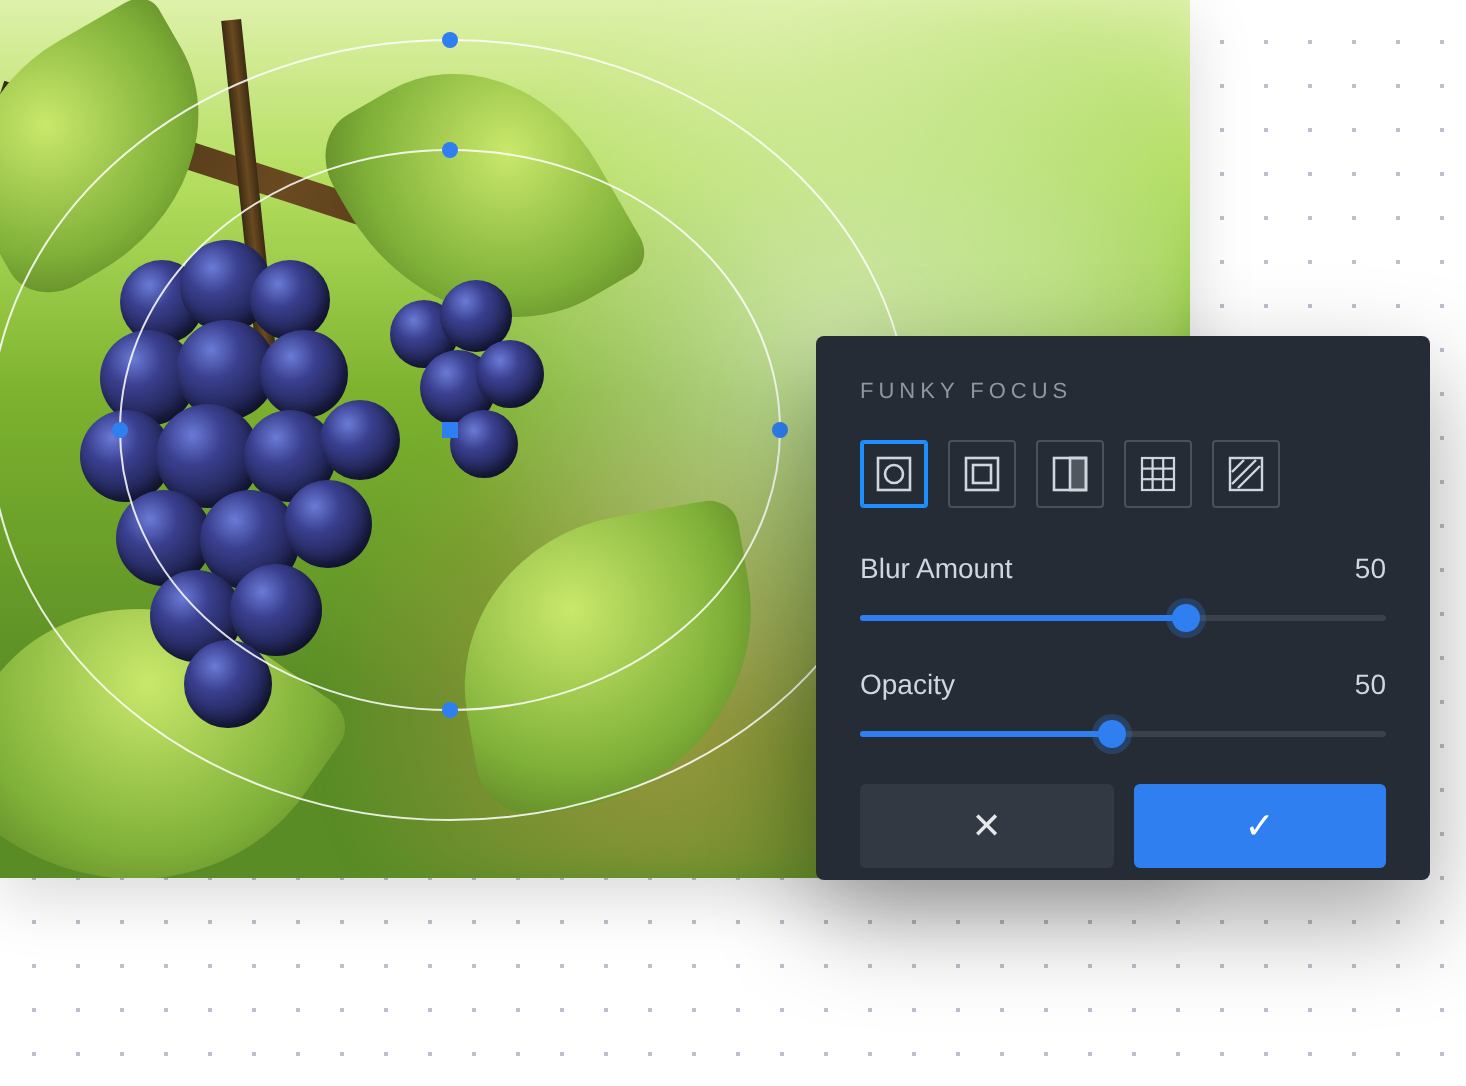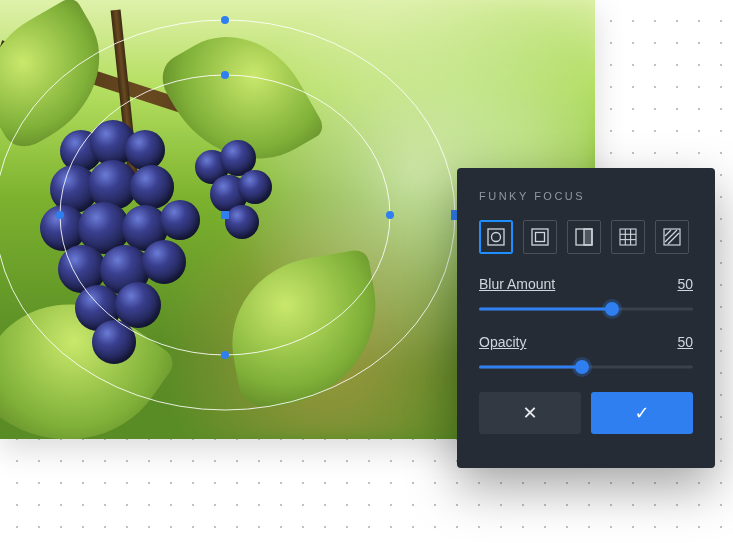--- a/index.html
+++ b/index.html
@@ -78,25 +78,25 @@
     inset:0;
     pointer-events:none;
   }
   .focus-overlay svg { width:100%; height:100%; }
 
   
   .panel {
     position: absolute;
     right: 18px;
     top: 168px;
-    width: 258px;
+    width: 307px;
     background: #262c35;
     border-radius: 4px;
     box-shadow: 0 20px 50px rgba(0,0,0,0.35);
-    padding: 22px 22px 34px 22px;
+    padding: 22px 22px 6px 22px;
     color: #cfd6dd;
   }
   .panel-title {
     font-size: 11px;
     letter-spacing: 2.5px;
     color: #8f97a1;
     margin-bottom: 18px;
     text-transform: uppercase;
   }
   .mode-row {
@@ -116,21 +116,20 @@
     border-color: #1f8fff;
     box-shadow: 0 0 0 1px #1f8fff inset;
   }
   .mode-btn svg { display:block; }
   .slider-group { margin-bottom: 18px; }
   .slider-row {
     display:flex; justify-content:space-between;
     font-size: 14px;
     color:#cfd6dd;
     margin-bottom: 10px;
-    text-decoration: underline;
   }
   .slider-track {
     position:relative;
     height: 14px;
     cursor:pointer;
   }
   .slider-rail {
     position:absolute; left:0; right:0; top:50%;
     height:3px; transform:translateY(-50%);
     background:#3a414b; border-radius:2px;

